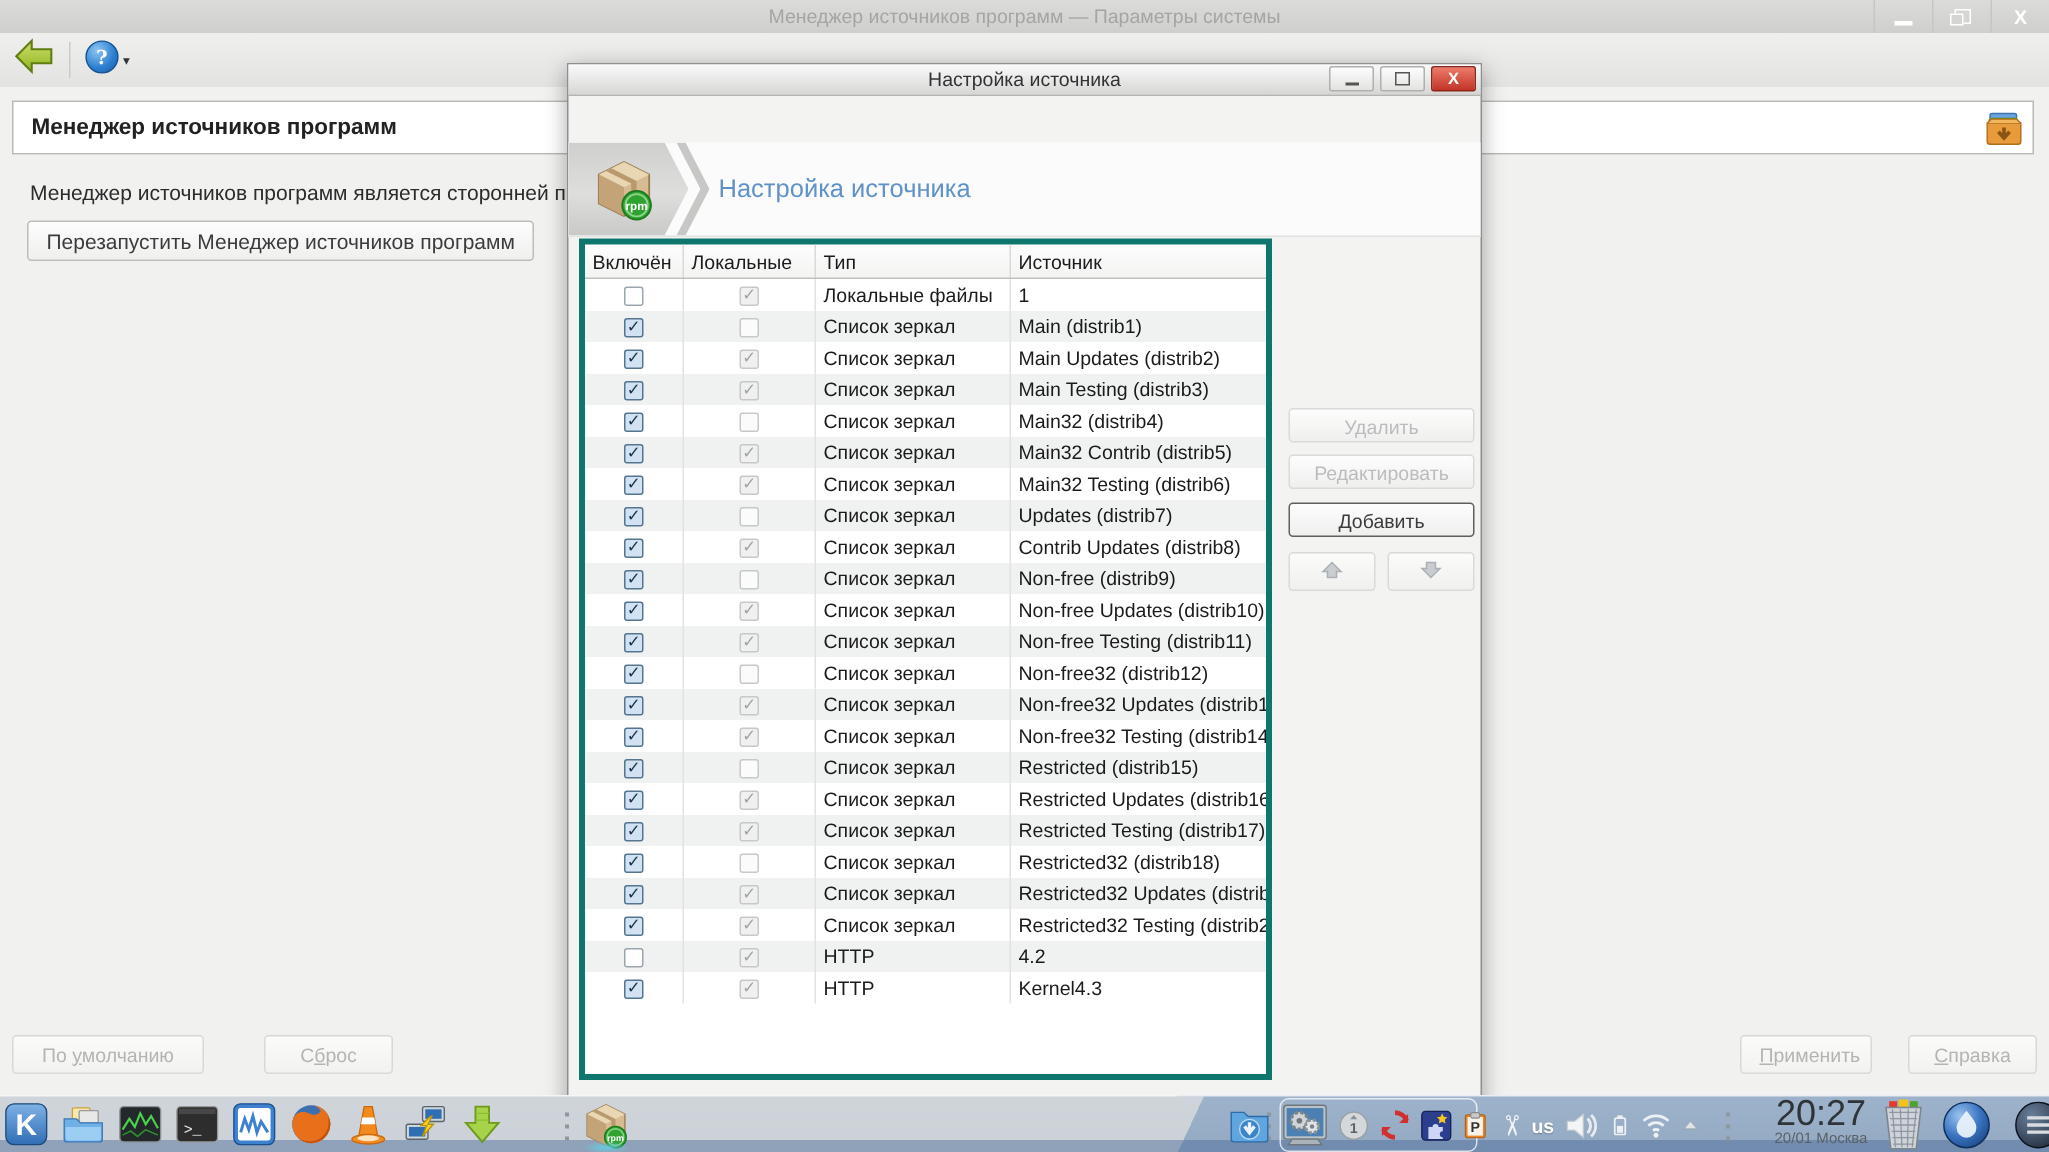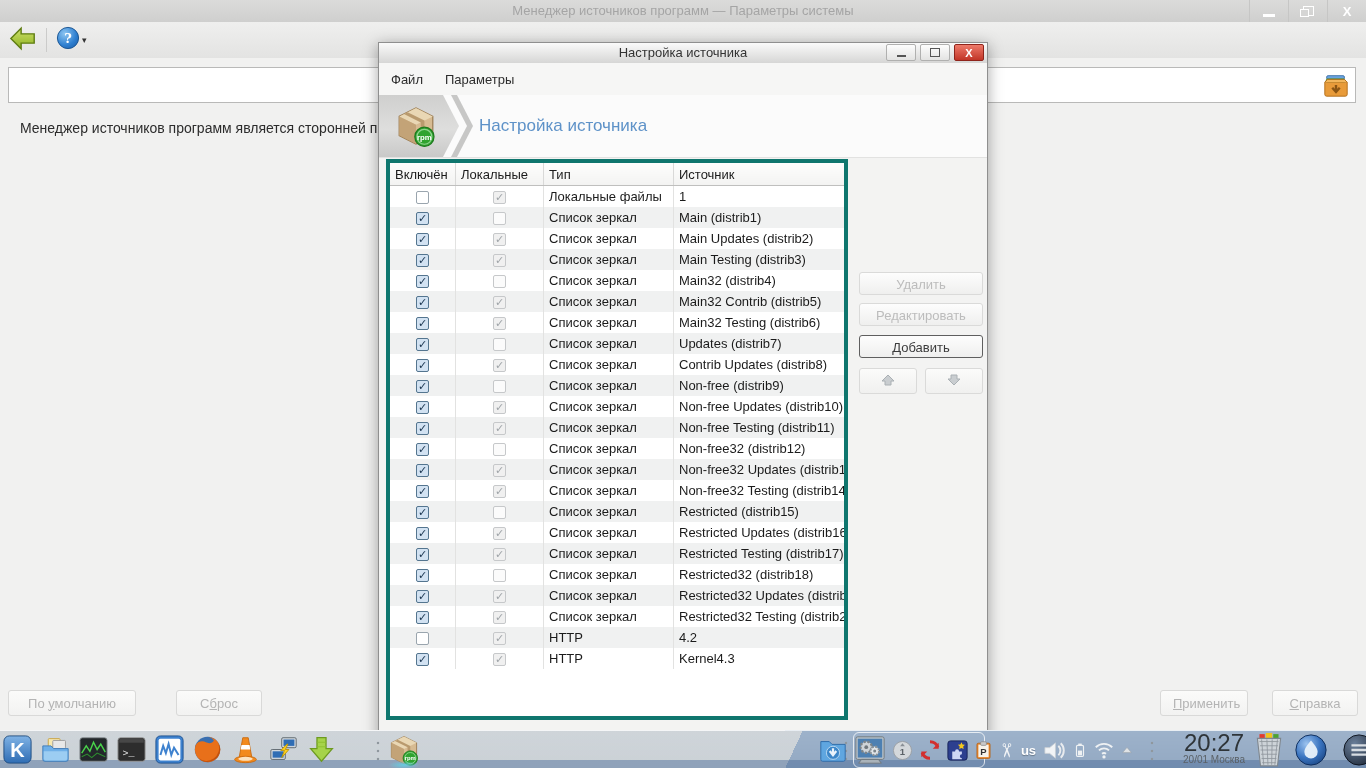--- a/index.html
+++ b/index.html
@@ -155,29 +155,31 @@
                 </radialGradient>
               </defs>
               <circle cx="13" cy="13" r="11.5" fill="url(#ghp)" stroke="#16518f"></circle>
               <text x="13" y="18" font-size="14" font-weight="bold" text-anchor="middle" fill="#fff" font-family="DejaVu Serif,serif">?</text>
             </svg></span>
           <span class="caret">▾</span>
         </span>
     </div>
     <div class="mw-content">
       <div class="heading-box">
+        <span class="pt">Менеджер источников программ</span>
         <span class="archive-ic" id="ic-archive"><svg viewBox="0 0 30 30" width="28" height="28">
               <rect x="5" y="5" width="19" height="4" rx="1.5" fill="#6aa3e0" stroke="#3f74ab"></rect>
               <rect x="4.5" y="8.5" width="20" height="4" rx="1.5" fill="#8fc341" stroke="#5e8f21"></rect>
               <path d="M3 12 h24 v13 a2 2 0 0 1 -2 2 h-20 a2 2 0 0 1 -2 -2 z" fill="#e89b3a" stroke="#b06d1a"></path>
               <path d="M3 12 l3 -3 h18 l3 3" fill="#f2b65c" stroke="#b06d1a"></path>
               <path d="M15 15 v6 m-4 -3 l4 4.5 4 -4.5" stroke="#8a5514" stroke-width="2.6" fill="none"></path>
             </svg></span>
       </div>
       <div class="desc">Менеджер источников программ является сторонней про</div>
+      <button class="btn" id="restart-btn">Перезапустить Менеджер источников программ</button>
       <button class="btn dis" id="defaults-btn">По <u>у</u>молчанию</button>
       <button class="btn dis" id="reset-btn">С<u>б</u>рос</button>
       <button class="btn dis" id="apply-btn"><u>П</u>рименить</button>
       <button class="btn dis" id="mw-help-btn"><u>С</u>правка</button>
     </div>
   </div>
 
   <div id="dialog">
     <div class="dlg-titlebar">
       <span class="dlg-title">Настройка источника</span>
@@ -186,24 +188,20 @@
             <span class="g-min"></span>
           </div>
         <div class="dlg-btn">
             <span class="g-max"></span>
           </div>
         <div class="dlg-btn close">
             <span>X</span>
           </div>
       </div>
     </div>
-    <div class="dlg-menubar" id="dlg-menu">
-        <span class="menu-item">Файл</span>
-        <span class="menu-item">Параметры</span>
-      </div>
     <div class="dlg-banner">
       <div class="chev c1"></div>
       <div class="chev c2"></div>
       <div class="chev c3"></div>
       <span class="banner-ic" id="ic-rpm-banner"><svg viewBox="0 0 40 40" width="48" height="48">
             <path d="M6 12 L20 5 34 12 34 28 20 35 6 28 z" fill="#d7bb92" stroke="#9a7b50"></path>
             <path d="M6 12 L20 19 34 12 20 5 z" fill="#e9d7b4"></path>
             <path d="M20 19 L20 35 6 28 6 12 z" fill="#c3a377"></path>
             <path d="M13 8.5 L27 15.5 27 22 24 20.5 24 17 10 10 z" fill="#b99a6e"></path>
             <circle cx="27" cy="29" r="8" fill="#2fa32f" stroke="#1d7a1d"></circle>

